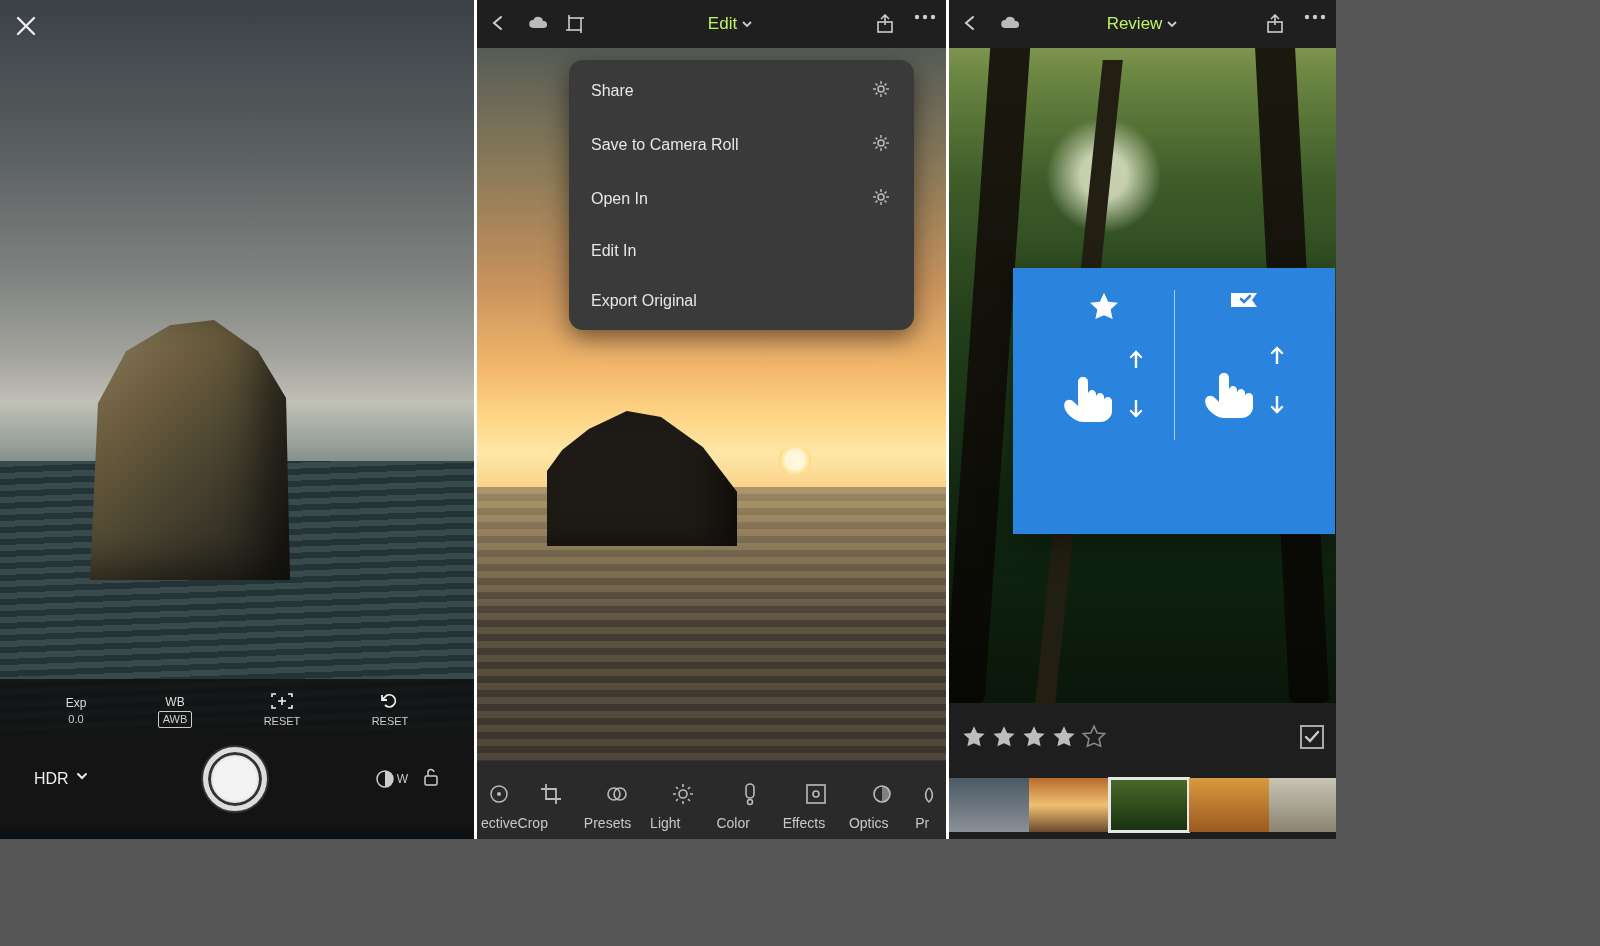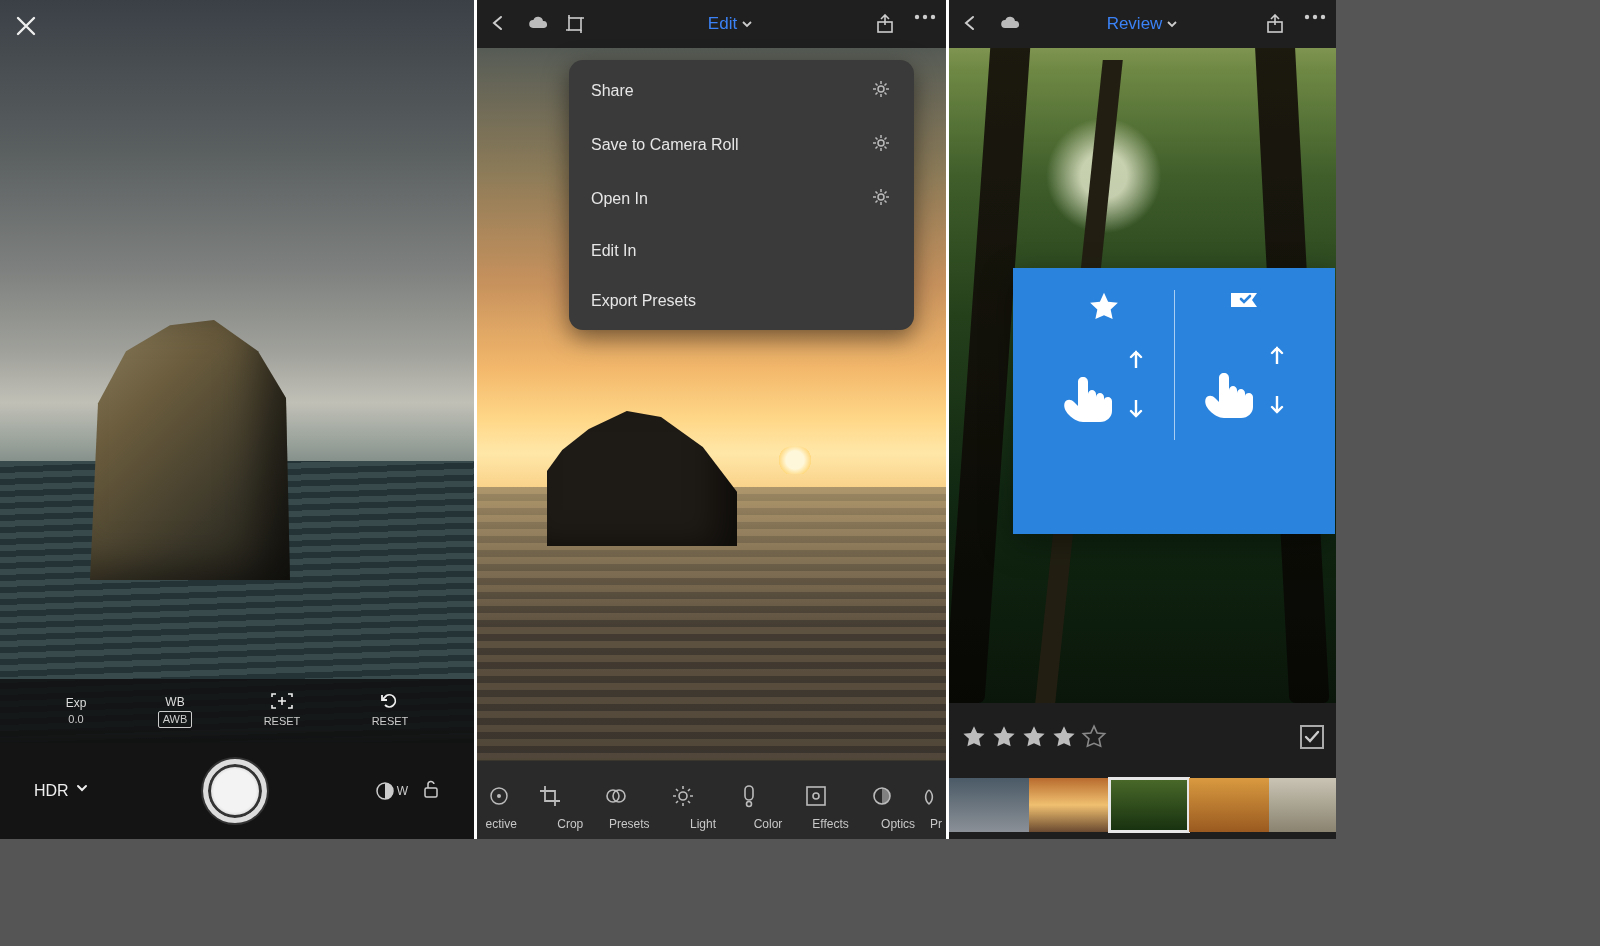--- a/index.html
+++ b/index.html
@@ -7,21 +7,21 @@
   .wrap { display:flex; gap:0; }
   .panel { position:relative; height:839px; overflow:hidden; background:#111; color:#eee; }
   .panel + .panel { border-left: 3px solid #fff; }
   
   .p1 { width: 474px; }
   .p2 { width: 472px; }
   .p3 { width: 390px; padding-left: 24px; }
   
   .topbar { position:absolute; top:0; left:0; right:0; height:48px; background:#1f1f1f; display:flex; align-items:center; justify-content:space-between; padding:0 12px; z-index:10; }
   .tb-left, .tb-right { display:flex; align-items:center; gap:18px; }
-  .tb-title { font-size:17px; color:#3b82f6; display:flex; align-items:center; gap:4px; }
+  .tb-title { font-size:17px; color:#bef264; display:flex; align-items:center; gap:4px; }
   .ic { width:20px; height:20px; display:inline-block; }
   .ic svg { display:block; }
   
   .p1 .sky { position:absolute; inset:0; background:
       linear-gradient(to bottom,
         #3a4046 0%, #5a5f60 18%, #7d807e 32%, #a0a19b 42%,
         #c1c0b7 48%, #9fa79f 52%, #5d6b6a 60%, #3a4748 72%,
         #2d3738 100%); }
   .p1 .sea { position:absolute; left:0; right:0; top:55%; bottom:0;
       background: repeating-linear-gradient(178deg,#3f4f52 0 6px,#2b3a3d 6px 12px);
@@ -31,37 +31,37 @@
       clip-path: polygon(4% 32%, 18% 12%, 40% 2%, 62% 0%, 84% 12%, 98% 30%, 100% 100%, 0% 100%);
       box-shadow: inset -30px -10px 40px rgba(0,0,0,.5); }
   .p1 .fg { position:absolute; left:0; right:0; bottom:0; height:110px;
       background:linear-gradient(to top,#0d1012,#1b2123 80%, transparent); }
   .p1 .close { position:absolute; top:14px; left:14px; z-index:11; }
   .p1 .bottom-options { position:absolute; left:0; right:0; bottom:96px; height:64px; background:rgba(15,15,15,.85); display:flex; justify-content:space-around; align-items:center; padding:6px 30px; }
   .opt { text-align:center; font-size:12px; color:#ddd; line-height:1.35; }
   .opt .lbl { font-weight:500; }
   .opt .sub { font-size:11px; color:#ccc; }
   .awb-box { border:1px solid #ccc; border-radius:2px; padding:0 4px; font-size:10px; display:inline-block; }
-  .p1 .bottom-bar { position:absolute; left:0; right:0; bottom:0; height:96px; background:#141414; display:flex; align-items:center; justify-content:space-between; padding:0 34px; }
+  .p1 .bottom-bar { position:absolute; left:0; right:0; bottom:12px; height:96px; background:#141414; display:flex; align-items:center; justify-content:space-between; padding:0 34px; }
   .hdr { font-size:16px; color:#eee; display:flex; align-items:center; gap:6px; }
   .shutter { width:64px; height:64px; border-radius:50%; border:5px solid #ddd; background:radial-gradient(circle,#f3f3f3 0 55%, #cfcfcf 70%); box-shadow: inset 0 0 0 3px #333, 0 0 0 2px #333; }
   .rawlock { display:flex; align-items:center; gap:14px; }
   
   .p2 .sunset-sky { position:absolute; inset:0; background:
       linear-gradient(to bottom,#3e4b4f 0%, #5f6157 8%, #8a7a58 20%, #c8925d 34%, #f3b86b 44%, #ffd788 50%, #ffe7a8 54%, #f7c97c 60%, #c79866 68%, #7c6a55 80%, #3e3a33 100%); }
   .p2 .sun { position:absolute; left:300px; top:446px; width:36px; height:28px; border-radius:50% 50% 0 0; background:radial-gradient(circle,#fff7d9 0 40%,#ffd980 70%, transparent 72%); filter:blur(.5px); }
   .p2 .sea2 { position:absolute; left:0; right:0; top:58%; bottom:0;
       background:
        linear-gradient(to bottom, rgba(255,220,150,.45), rgba(40,35,30,.2) 40%, rgba(20,20,22,.4)),
        repeating-linear-gradient(180deg,#6b5d49 0 7px,#4a4237 7px 14px); }
   .p2 .rock2 { position:absolute; left:70px; top:396px; width:190px; height:150px;
       background:#1e1a15; clip-path:polygon(0% 100%,0% 50%,8% 36%,22% 22%,42% 10%,60% 14%,82% 34%,100% 64%,100% 100%);
       box-shadow:inset -20px 0 30px rgba(0,0,0,.5); }
   .p2 .editbar { position:absolute; left:0; right:0; bottom:0; height:78px; background:#2a2a2a; display:flex; align-items:flex-end; justify-content:space-between; padding:0 4px 8px; }
-  .edit-item { width:74px; text-align:right; font-size:12px; color:#c8c8c8; }
+  .edit-item { width:74px; text-align:left; font-size:14px; color:#c8c8c8; }
   .edit-item .eicon { height:34px; display:flex; align-items:center; justify-content:center; margin-bottom:4px; }
   .p2 .menu { position:absolute; left:92px; right:32px; top:60px; background:#3a3a3a; border-radius:14px; padding:4px 0; box-shadow:0 8px 24px rgba(0,0,0,.5); z-index:20; }
   .menu-row { display:flex; align-items:center; justify-content:space-between; padding:16px 22px; font-size:16px; color:#e6e6e6; }
   .gear-slot{ width:20px; }
   
   .p3 .forest { position:absolute; inset:0 0 136px 0; background:
       radial-gradient(circle at 40% 25%, rgba(255,255,230,.7) 0 4%, transparent 10%),
       linear-gradient(180deg,#a2ae6b 0%, #6e8844 10%, #3f5e2a 25%, #24401b 45%, #112812 70%, #0a160a 100%); }
   .p3 .trunks::before, .p3 .trunks::after { content:""; position:absolute; top:0; bottom:136px; width:40px; background:linear-gradient(180deg,#2a2616,#0a0b06); border-radius:6px; filter:brightness(.7);}
   .p3 .trunks::before { left:20px; transform:skewX(-4deg);}
@@ -227,21 +227,21 @@
       <span class="gear-slot"><svg width="18" height="18" viewBox="0 0 18 18">
               <circle cx="9" cy="9" r="3" stroke="#bbb" stroke-width="1.5" fill="none"></circle>
               <path d="M9 1v3M9 14v3M1 9h3M14 9h3M3.5 3.5l2 2M12.5 12.5l2 2M14.5 3.5l-2 2M5.5 12.5l-2 2" stroke="#bbb" stroke-width="1.5"></path>
             </svg></span>
     </div>
     <div class="menu-row">
       <span>Edit In</span>
           <span class="gear-slot"></span>
     </div>
     <div class="menu-row">
-      <span>Export Presets</span>
+      <span>Export Original</span>
           <span class="gear-slot"></span>
     </div>
   </div>
 
   <div class="editbar">
     <div class="edit-item" style="width:40px;">
       <div class="eicon">
             <svg width="22" height="22" viewBox="0 0 22 22">
               <circle cx="11" cy="11" r="8" stroke="#bbb" fill="none" stroke-width="1.5"></circle>
               <circle cx="11" cy="11" r="2" fill="#bbb"></circle>

